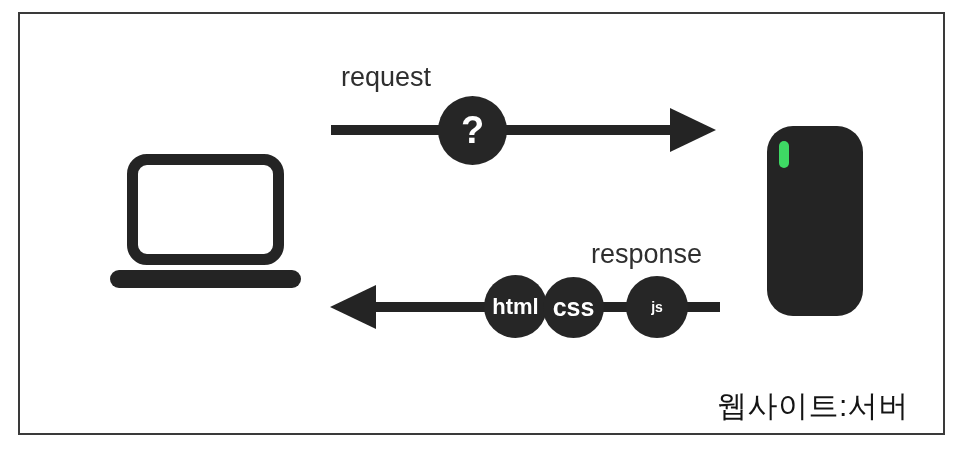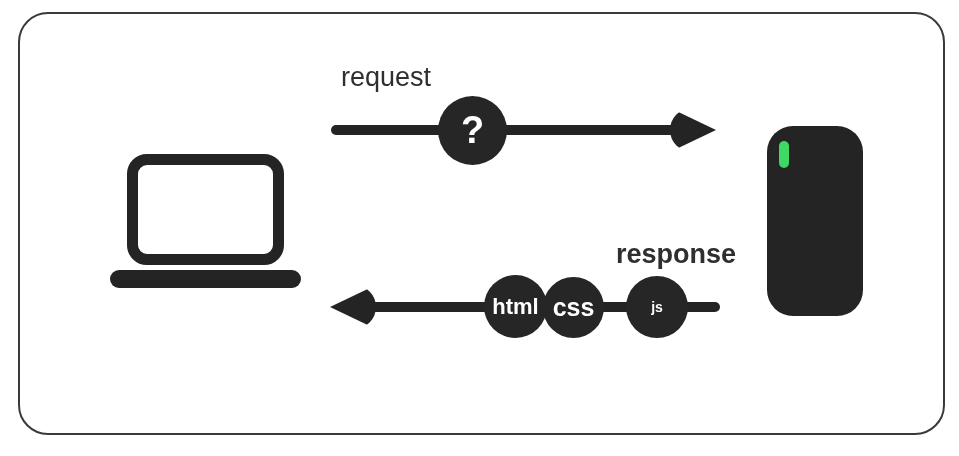--- a/index.html
+++ b/index.html
@@ -1,15 +1,15 @@
 <!DOCTYPE html>
 <html><head>
 <meta charset="utf-8">
 <style>
-  * { margin: 0; padding: 0; box-sizing: border-box; border-radius: 30px; }
+  * { margin: 0; padding: 0; box-sizing: border-box; }
   html, body {
     width: 959px; height: 456px;
     background: #ffffff;
     font-family: "Liberation Sans", sans-serif;
     position: relative;
     overflow: hidden;
   }
   .frame {
     position: absolute;
     left: 18px; top: 12px;
@@ -91,21 +91,21 @@
   .html-node { left: 464px; top: 261px; width: 63px; height: 63px; font-size: 22px; }
   .css-node  { left: 523px; top: 263px; width: 61px; height: 61px; font-size: 25px; }
   .js-node   { left: 606px; top: 262px; width: 62px; height: 62px; font-size: 14px; }
   
   .flow-label {
     position: absolute;
     color: #2f2f2f;
     font-size: 27px;
   }
   .request-label  { left: 321px; top: 48px; }
-  .response-label { left: 596px; top: 225px; font-weight: bold; }
+  .response-label { left: 571px; top: 225px; }
   
   .entity-label {
     position: absolute;
     color: #141414;
     font-size: 30px;
     letter-spacing: 0.5px;
   }
   .client-label { left: 46px; top: 371px; }
   .server-label { left: 697px; top: 372px; }
 </style>
@@ -132,14 +132,15 @@
 
   <div>
     <div class="flow-label response-label">response</div>
     <div class="arrowhead-left"></div>
     <div class="arrow-line response-line"></div>
     <div class="node-circle html-node">html</div>
     <div class="node-circle css-node">css</div>
     <div class="node-circle js-node">js</div>
   </div>
 
+  <div class="entity-label server-label">웹사이트:서버</div>
 
 </div>
 
 </body></html>

